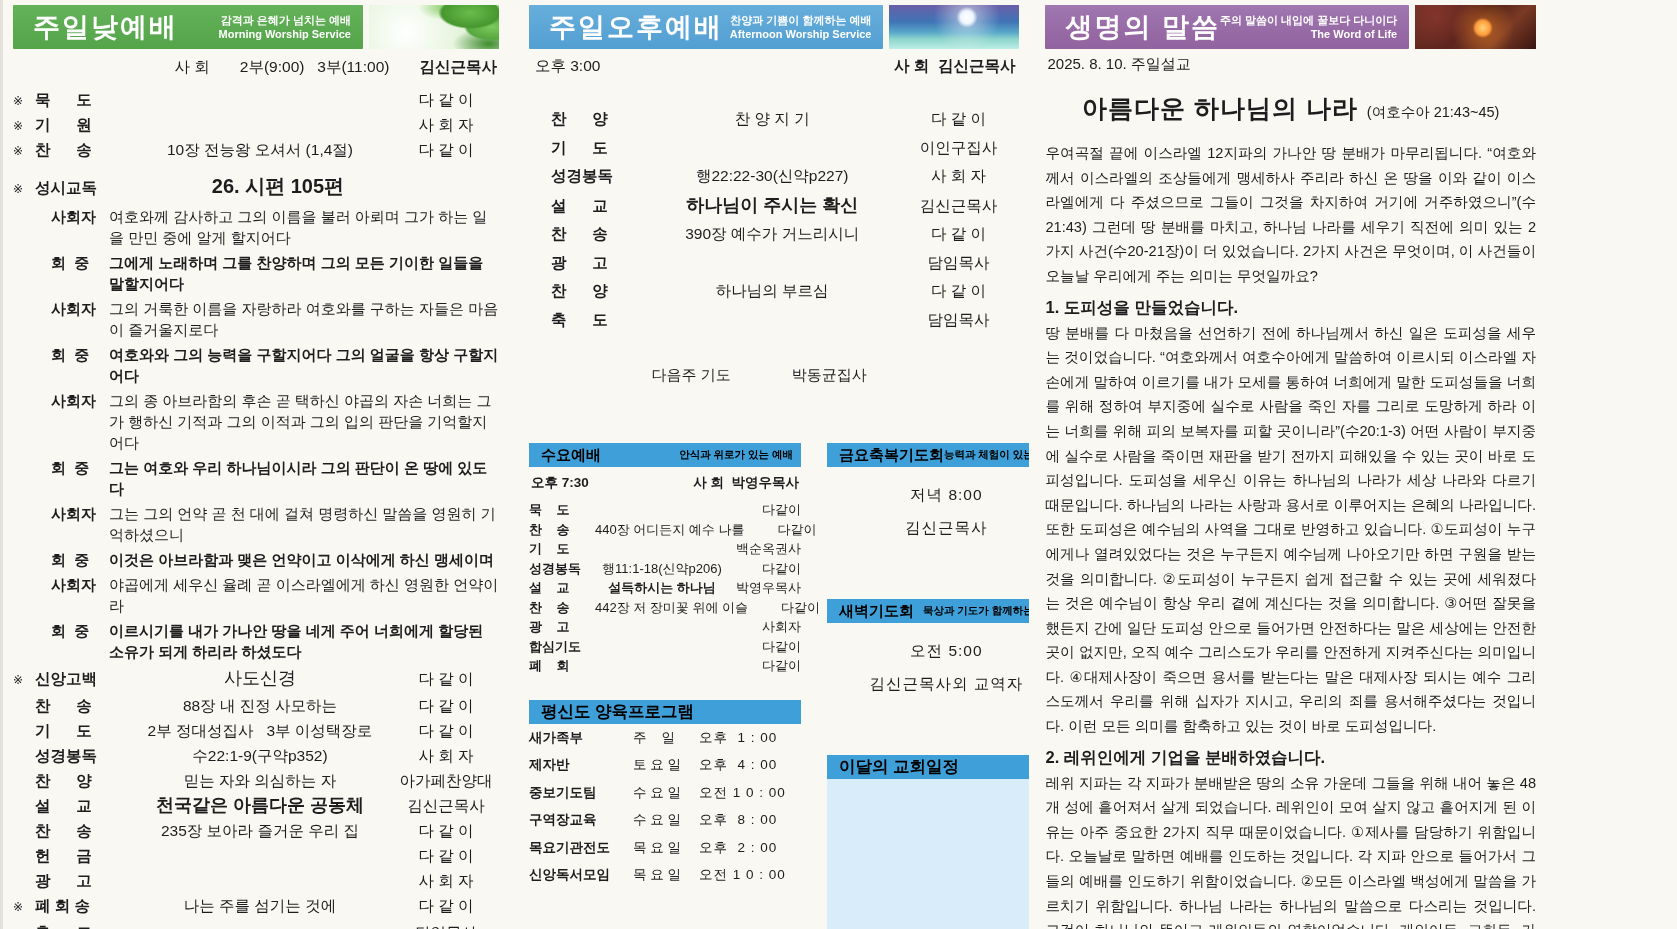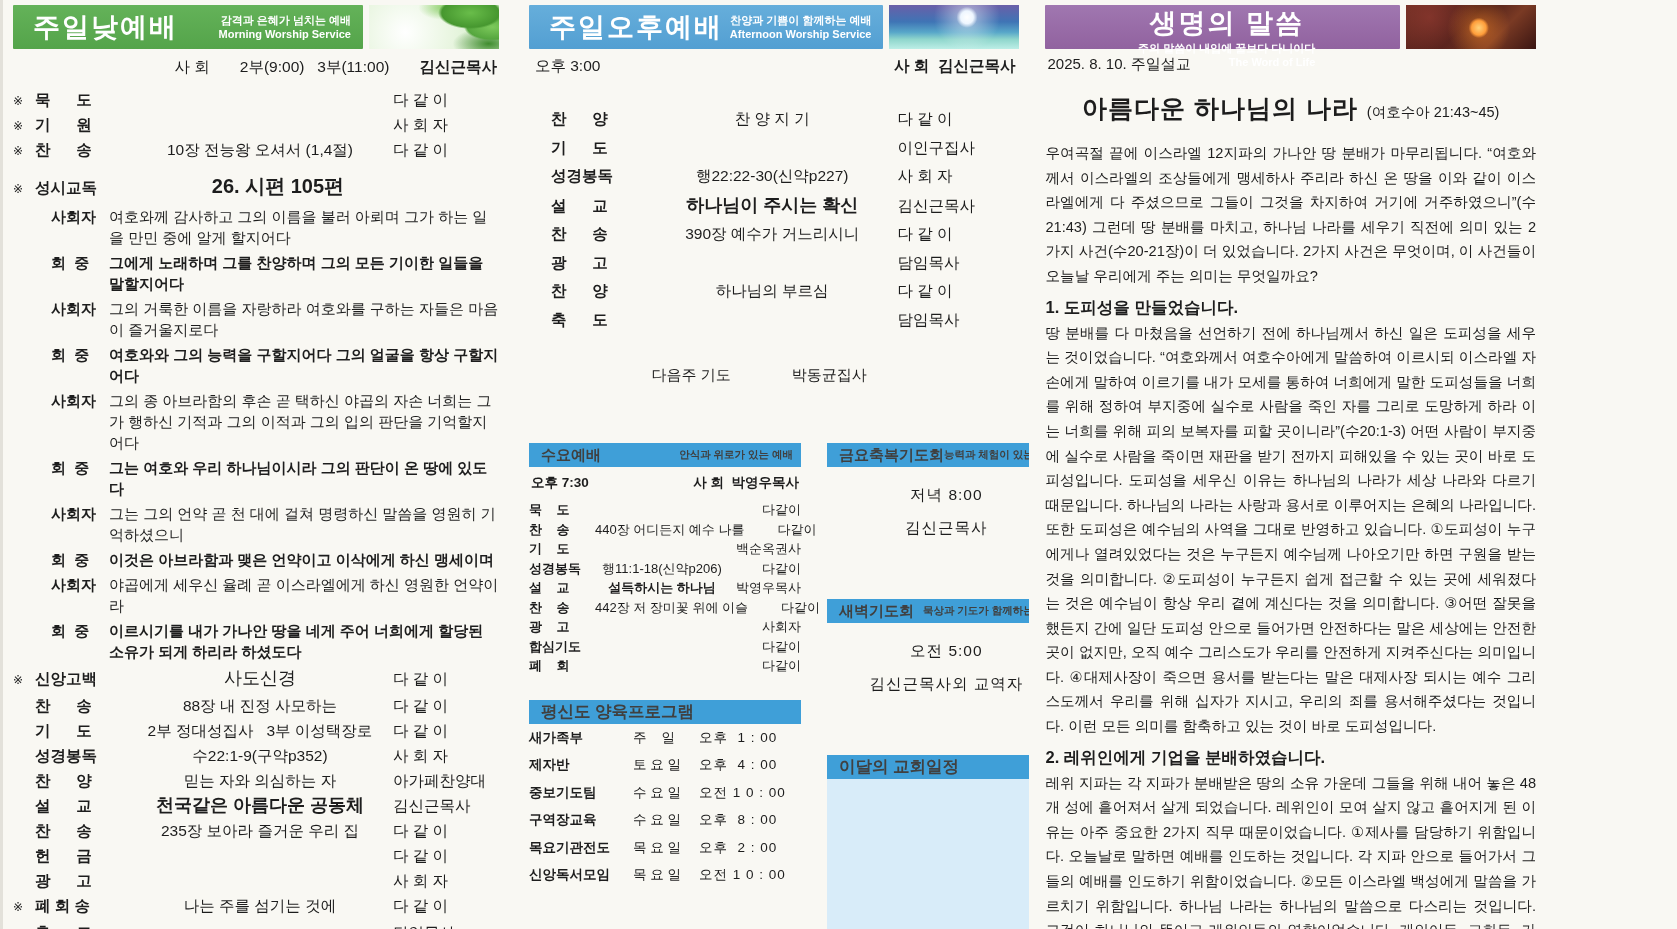--- a/index.html
+++ b/index.html
@@ -14,21 +14,21 @@
   .panel-1{width:554px;padding:5px 16px 0 10px;}
   .panel-2{width:557px;padding:5px 10px 0 14px;}
   .panel-3{width:563px;padding:5px 14px 0 16px;}
 
   
   .hdr{display:flex;height:44px;margin-bottom:6px;}
   .hdr-bar{flex:1;color:#fff;display:flex;align-items:center;justify-content:space-between;
            padding:0 12px 0 20px;border-radius:1px;}
   .hdr-bar.green{background:linear-gradient(180deg,#64b259 0%,#54a44a 100%);}
   .hdr-bar.blue{background:linear-gradient(180deg,#66aedb 0%,#539fd2 100%);}
-  .hdr-bar.purple{background:linear-gradient(180deg,#a077b0 0%,#91629f 100%);flex-direction:column;}
+  .hdr-bar.purple{background:linear-gradient(180deg,#a077b0 0%,#91629f 100%);}
   .hdr-title{font-size:27px;font-weight:bold;letter-spacing:2px;white-space:nowrap;}
   .hdr-tag{text-align:right;font-size:11px;line-height:14px;font-weight:bold;white-space:nowrap;}
   .hdr-photo{width:130px;margin-left:6px;}
   .photo-leaves{background:
     radial-gradient(ellipse 52px 26px at 78% 18%, #69bd4a 0%, #46972f 55%, rgba(0,0,0,0) 62%),
     radial-gradient(ellipse 46px 22px at 95% 50%, #7cc95b 0%, #55a63e 55%, rgba(0,0,0,0) 62%),
     radial-gradient(ellipse 42px 20px at 58% 6%, #8ed06c 0%, rgba(0,0,0,0) 62%),
     radial-gradient(ellipse 58px 26px at 92% 88%, #3f8c2e 0%, rgba(0,0,0,0) 62%),
     radial-gradient(circle at 28% 62%, #ffffff 0%, #eaf6e2 45%, #cdeac0 100%);}
   .photo-night{background:
@@ -42,21 +42,21 @@
     linear-gradient(135deg,#6b2d22 0%,#4a1d18 45%,#7a3a24 70%,#3a1512 100%);}
 
   
   .presider{display:flex;justify-content:flex-end;gap:30px;font-size:15.5px;line-height:24px;
             margin:2px 2px 9px 0;white-space:pre;}
   .presider .pname{font-weight:bold;}
   .prow{display:flex;align-items:baseline;font-size:15.5px;line-height:24px;}
   .prow .star{width:22px;font-size:12px;flex:none;}
   .prow .plabel{width:92px;font-weight:bold;white-space:pre;flex:none;}
   .prow .pcenter{flex:1;text-align:center;white-space:pre;}
-  .prow .pright{width:106px;text-align:left;white-space:pre;flex:none;}
+  .prow .pright{width:106px;text-align:center;white-space:pre;flex:none;}
   .pcenter.boldc{font-weight:bold;}
   .pcenter.bigc{font-size:18px;}
   .rows-b .prow{line-height:25px;}
 
   
   .read-head{display:flex;align-items:baseline;margin:10px 0 6px;}
   .read-head .star{width:22px;font-size:12px;flex:none;}
   .read-head .plabel{width:92px;font-weight:bold;white-space:pre;font-size:15.5px;flex:none;}
   .read-title{flex:1;text-align:center;font-size:20px;font-weight:bold;padding-right:70px;}
   .rline{display:flex;margin:4px 0;}
@@ -72,21 +72,21 @@
            margin:4px 4px 28px 6px;white-space:pre;}
   .rows-aft .prow{line-height:28.5px;}
   .rows-aft .plabel{width:96px;}
   .rows-aft .pright{width:122px;}
   .nw2{display:flex;justify-content:center;gap:61px;font-size:15px;margin-top:32px;
        padding-right:30px;white-space:pre;}
 
   .boxes{display:flex;gap:26px;margin-top:58px;}
   .bcol-l{width:272px;flex:none;}
   .bcol-r{flex:1;}
-  .box-hdr{background:#3f9fd8;color:#404040;display:flex;justify-content:space-between;
+  .box-hdr{background:#3f9fd8;color:#000000;display:flex;justify-content:space-between;
            align-items:center;height:24px;padding:0 8px 0 12px;}
   .box-hdr .bt{font-size:15px;font-weight:bold;white-space:nowrap;}
   .box-hdr .bt-lg{font-size:16.5px;}
   .box-hdr .btag{font-size:10.5px;font-weight:bold;white-space:nowrap;}
   .wtop{display:flex;justify-content:space-between;font-size:13.5px;font-weight:bold;
         margin:7px 2px 8px 2px;white-space:pre;}
   .wrow{display:flex;align-items:baseline;font-size:13px;line-height:19.5px;}
   .wrow .wlabel{width:66px;font-weight:bold;white-space:pre;flex:none;}
   .wrow .wcenter{flex:1;text-align:center;white-space:pre;}
   .wrow .wright{width:72px;text-align:right;flex:none;}

